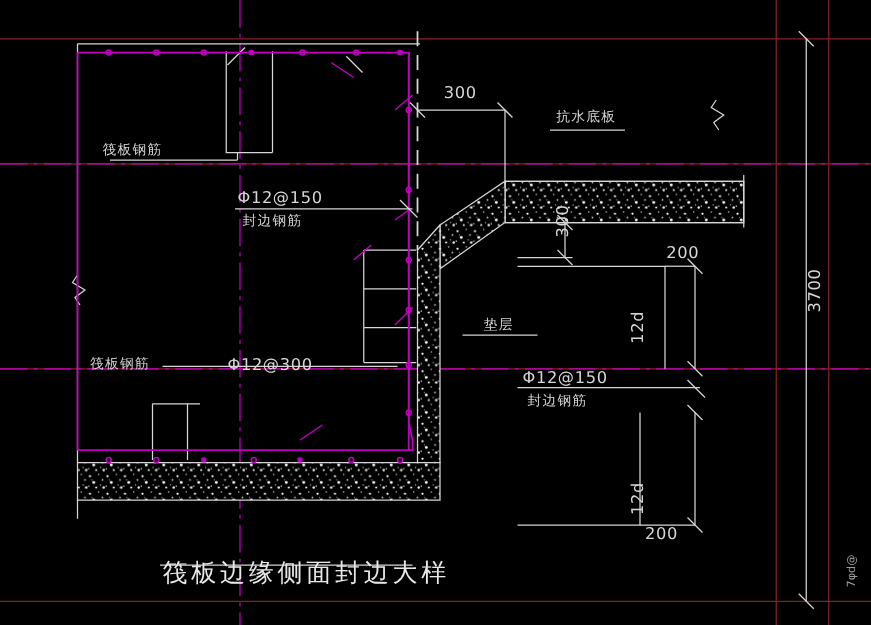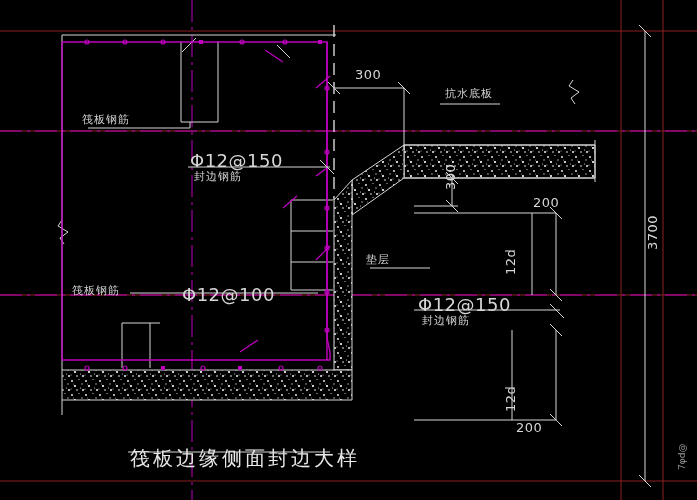--- a/index.html
+++ b/index.html
@@ -4,21 +4,21 @@
 <style>
   html,body{margin:0;padding:0;background:#000;}
   body{width:697px;height:500px;overflow:hidden;
        font-family:"DejaVu Sans","Liberation Sans",sans-serif;}
   #stage{position:relative;width:697px;height:500px;background:#000;}
   #stage svg{position:absolute;left:0;top:0;}
   .lbl{position:absolute;color:#d6d6d6;font-family:"DejaVu Sans","Liberation Sans",sans-serif;
        white-space:nowrap;line-height:1;}
   .dim{font-size:13px;letter-spacing:.5px;}
   .cjk{font-size:11px;letter-spacing:1px;}
-  .rebar-txt{font-size:18px;letter-spacing:.5px;}
+  .rebar-txt{font-size:13px;letter-spacing:.5px;}
   .title{font-size:20px;letter-spacing:3px;color:#e8e8e8;}
   .vert{transform-origin:0 0;}
   .corner{font-size:9px;color:#9a9a9a;}
 </style>
 </head>
 <body>
 
 <div id="stage">
 
   <svg width="697" height="500" viewBox="0 0 697 500">
@@ -174,25 +174,25 @@
       <line x1="128" y1="452" x2="330" y2="452"></line>
     </g>
   </svg>
 
   <div class="lbl cjk" style="left:82px;top:114px;">筏板钢筋</div>
 
   <div class="lbl rebar-txt" style="left:190px;top:152px;">Φ12@150</div>
   <div class="lbl cjk" style="left:194px;top:171px;">封边钢筋</div>
 
   <div class="lbl cjk" style="left:72px;top:285px;">筏板钢筋</div>
-  <div class="lbl rebar-txt" style="left:182px;top:286px;">Φ12@100</div>
+  <div class="lbl rebar-txt" style="left:182px;top:286px;">Φ12@300</div>
 
   <div class="lbl cjk" style="left:445px;top:88px;">抗水底板</div>
 
-  <div class="lbl cjk" style="left:366px;top:254px;">垫层</div>
+  <div class="lbl cjk" style="left:387px;top:254px;">垫层</div>
 
   <div class="lbl rebar-txt" style="left:418px;top:296px;">Φ12@150</div>
   <div class="lbl cjk" style="left:422px;top:315px;">封边钢筋</div>
 
   <div class="lbl dim" style="left:355px;top:68px;">300</div>
 
   <div class="lbl dim vert" style="left:444px;top:190px;transform:rotate(-90deg);">300</div>
 
   <div class="lbl dim vert" style="left:646px;top:250px;transform:rotate(-90deg);">3700</div>
 

